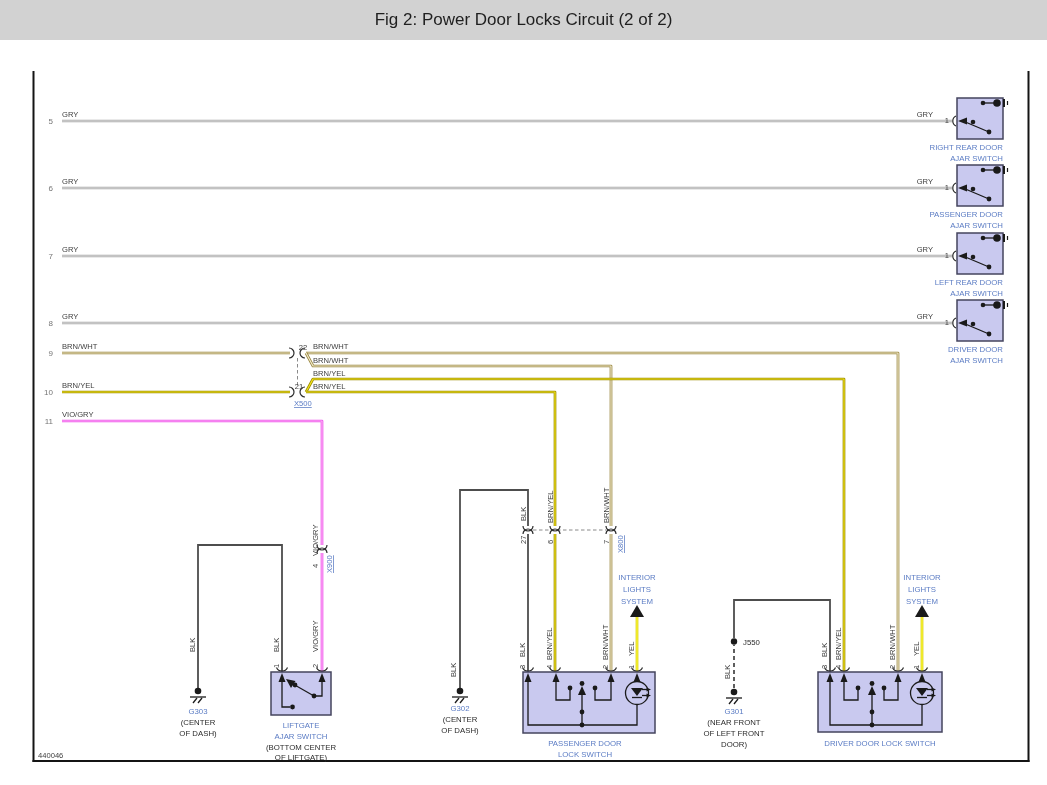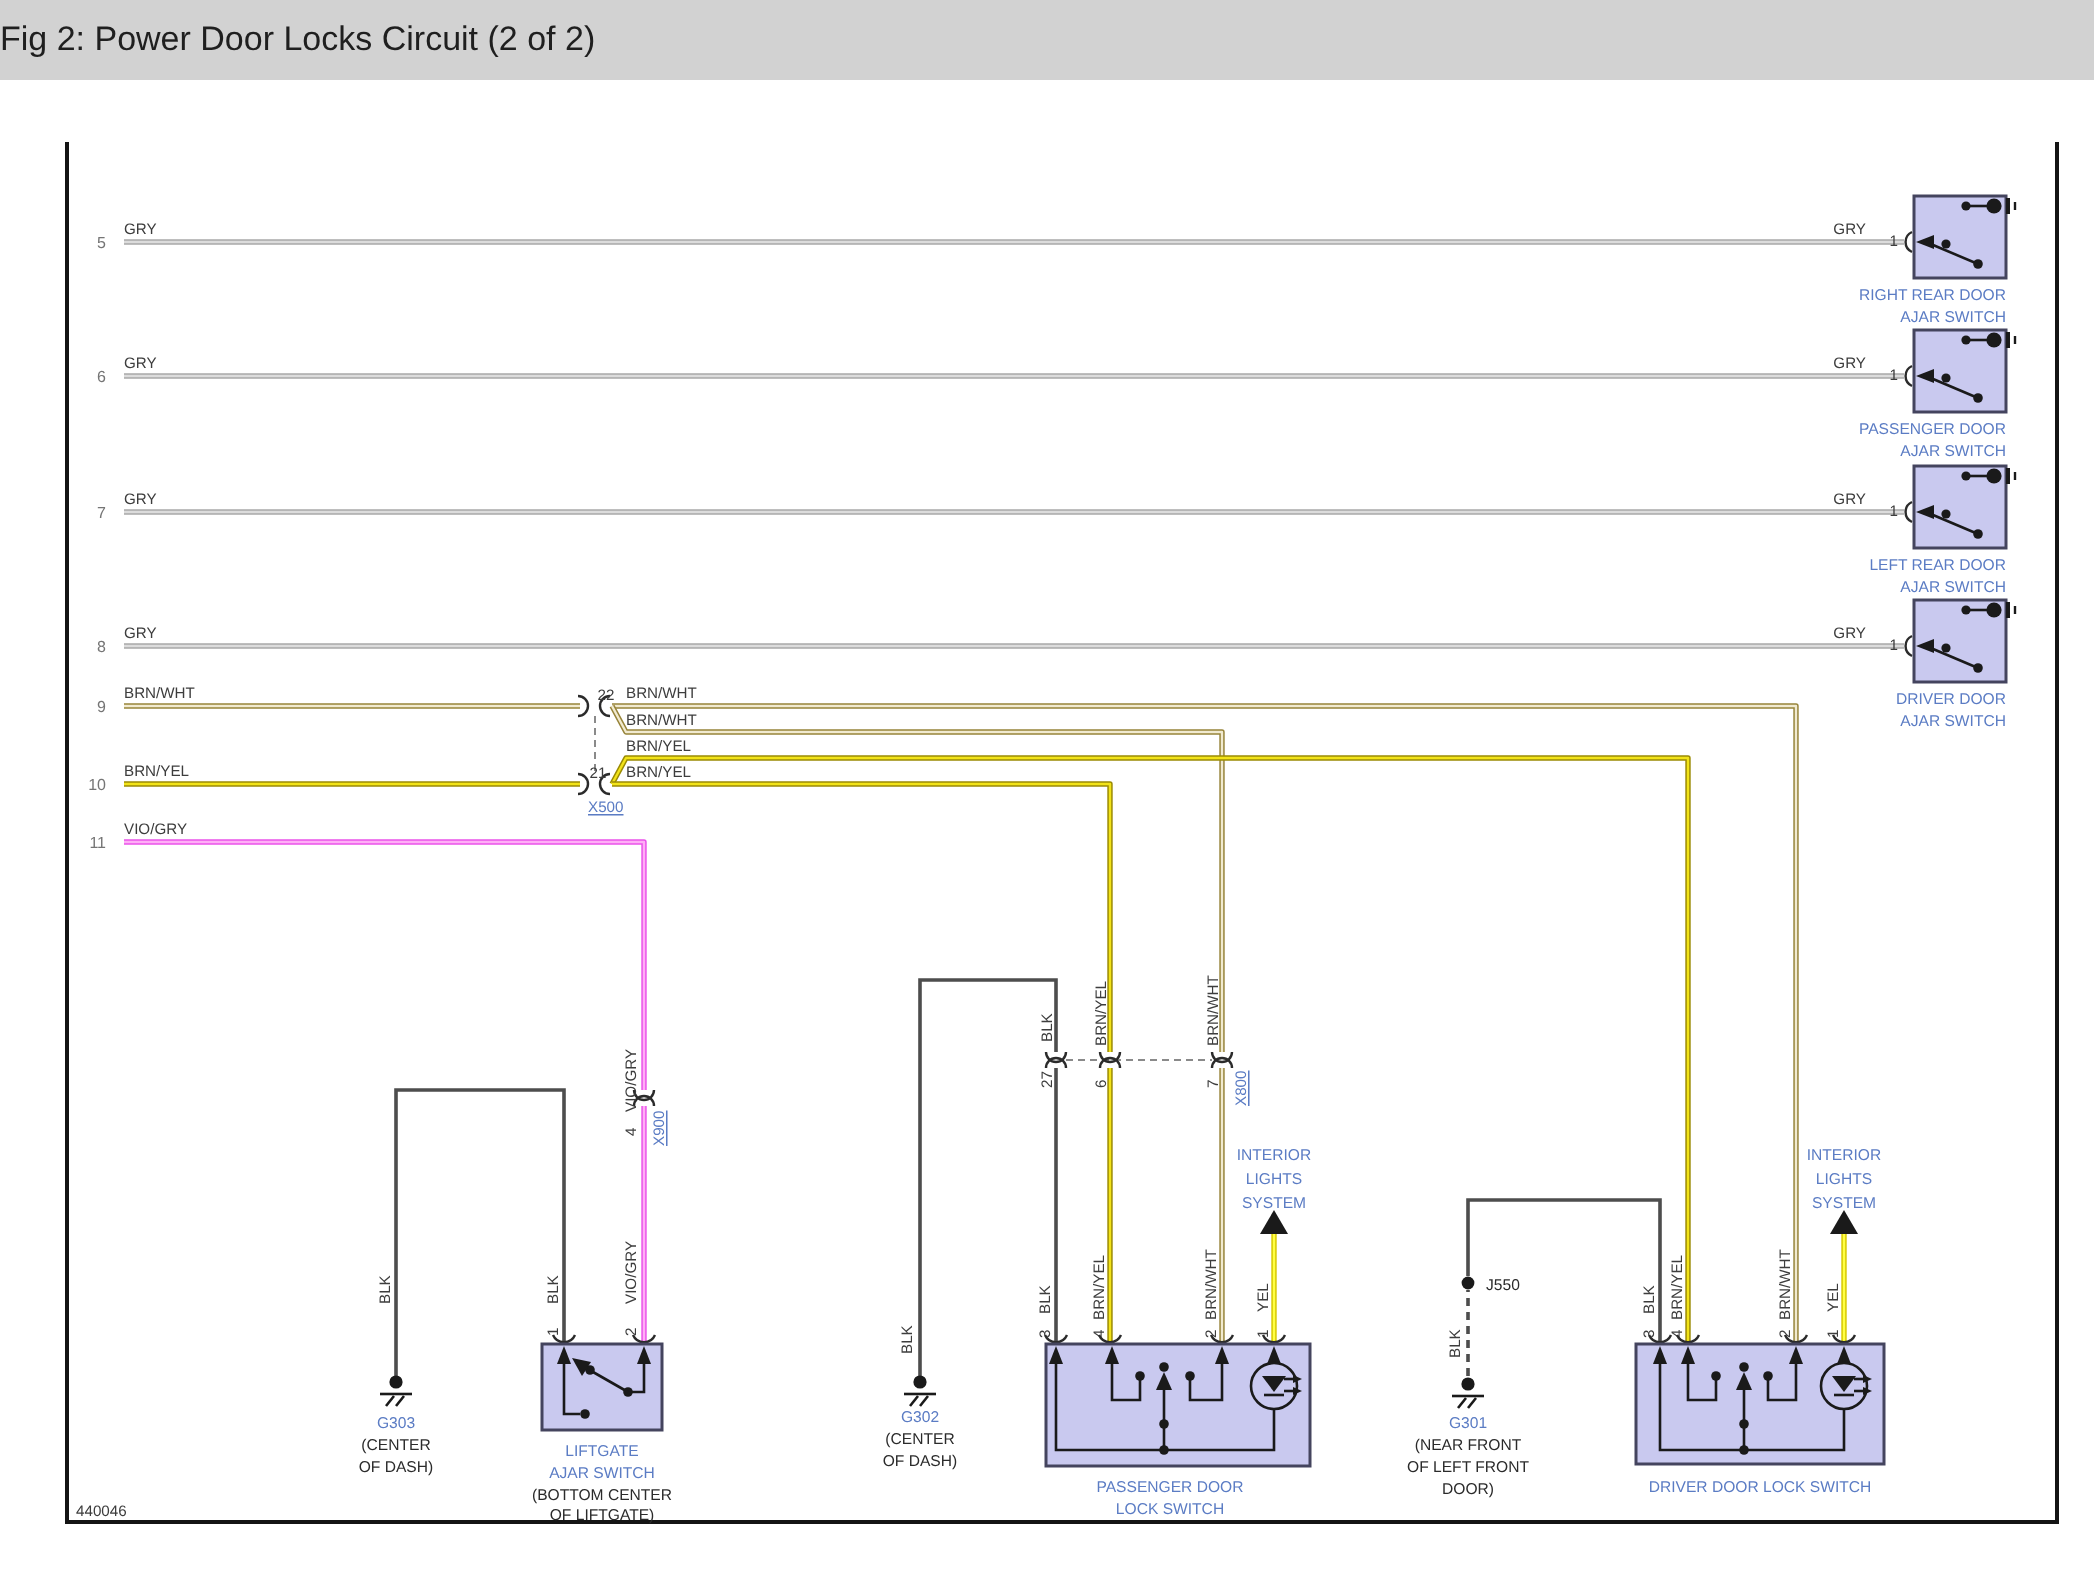--- a/index.html
+++ b/index.html
@@ -1,16 +1,16 @@
 <!DOCTYPE html>
 <html><head>
 <meta charset="utf-8">
 <style>
   html,body{margin:0;padding:0;background:#ffffff;width:1047px;height:785px;overflow:hidden;}
-  .titlebar{width:1047px;height:40px;background:#d2d2d2;display:flex;align-items:center;justify-content:flex-start;
+  .titlebar{width:1047px;height:40px;background:#d2d2d2;display:flex;align-items:center;justify-content:center;
     font-family:"Liberation Sans","DejaVu Sans",sans-serif;font-size:17px;color:#1f1f1f;}
   svg text{font-family:"Liberation Sans","DejaVu Sans",sans-serif;}
   .t7{font-size:7.6px;fill:#3d3d3d;}
   .t8n{font-size:8px;fill:#757575;}
   .tb{font-size:7.8px;fill:#5b7cc4;}
   .tk{font-size:7.8px;fill:#2b2b2b;}
   .link{font-size:7.6px;fill:#5b7cc4;text-decoration:underline;}
   .mid{text-anchor:middle;}
   .end{text-anchor:end;}
   .wo{fill:none;stroke-width:2.7;stroke-linejoin:round;stroke-linecap:butt;}

